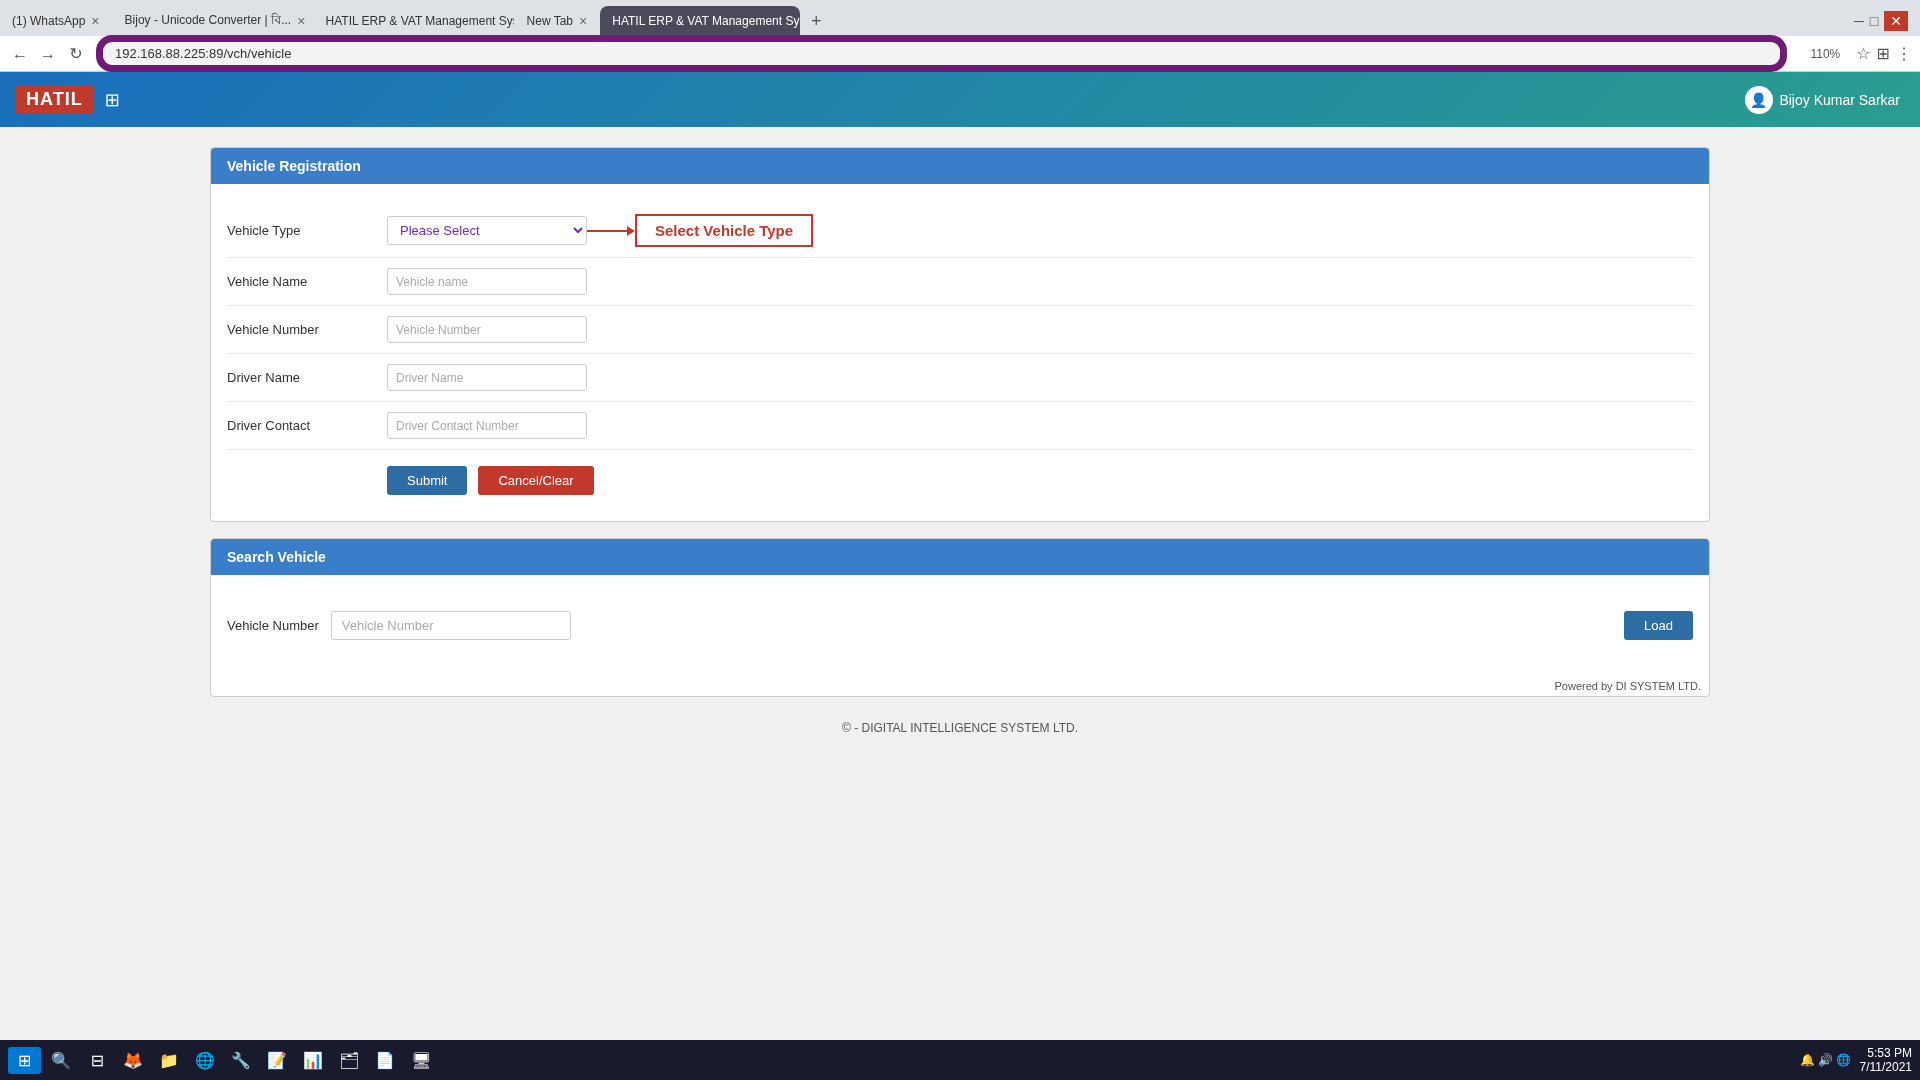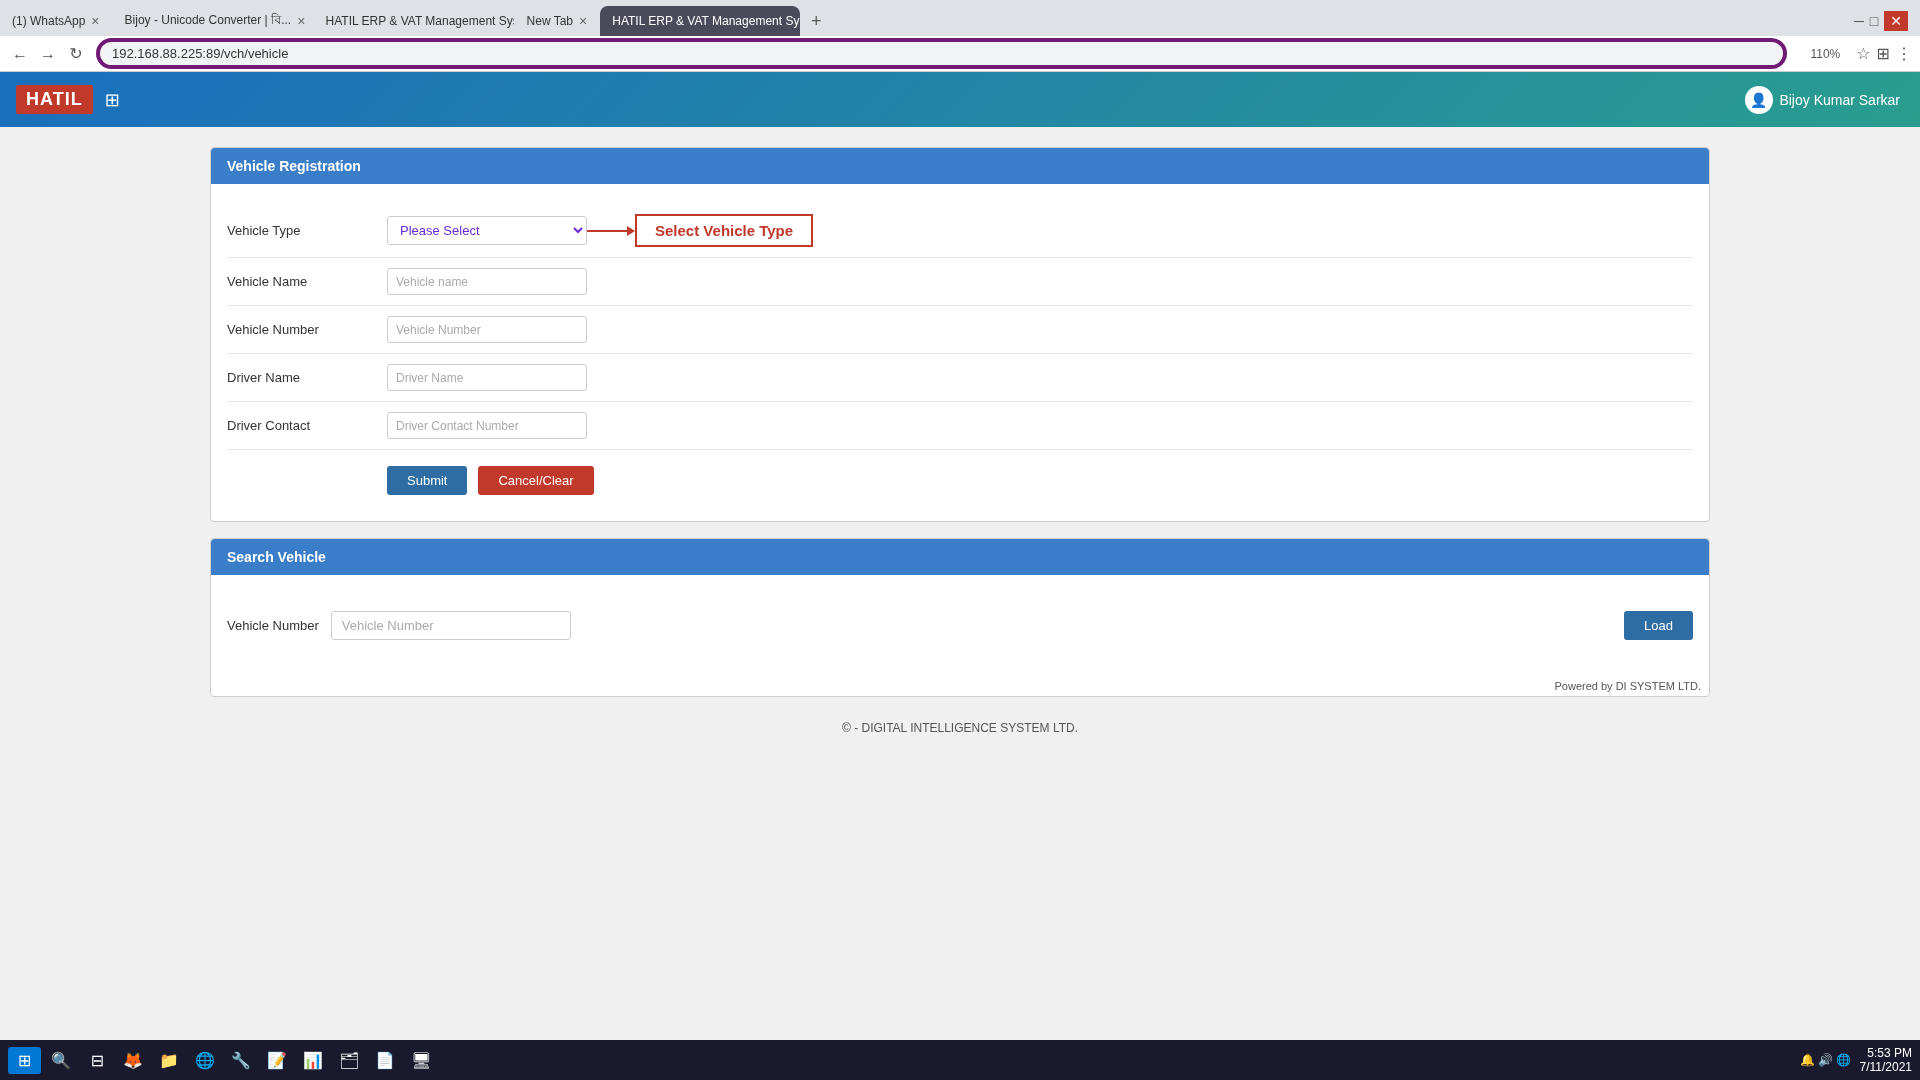--- a/index.html
+++ b/index.html
@@ -8,21 +8,21 @@
     
     .browser-chrome { background: #dee1e6; width: 1920px; }
     .tab-bar { display: flex; align-items: center; background: #dee1e6; padding: 6px 0 0 0; height: 36px; }
     .tab { display: flex; align-items: center; padding: 0 12px; height: 30px; border-radius: 8px 8px 0 0; font-size: 12px; color: #333; background: #dee1e6; max-width: 200px; white-space: nowrap; overflow: hidden; text-overflow: ellipsis; margin-right: 1px; }
     .tab.active-dark { background: #4a4a5a; color: #fff; }
     .tab-close { margin-left: 6px; color: #666; cursor: pointer; font-size: 14px; }
     .tab-new { width: 30px; height: 30px; display: flex; align-items: center; justify-content: center; font-size: 18px; color: #555; cursor: pointer; }
     .address-bar { background: #fff; display: flex; align-items: center; padding: 0 8px; height: 36px; border-bottom: 1px solid #ccc; gap: 8px; }
     .nav-buttons { display: flex; gap: 4px; align-items: center; }
     .nav-btn { width: 24px; height: 24px; display: flex; align-items: center; justify-content: center; font-size: 16px; color: #555; cursor: pointer; border: none; background: none; }
-    .url-bar { flex: 1; background: #f1f3f4; border: 4px solid #701a75; border-radius: 16px; padding: 4px 12px; font-size: 13px; color: #333; }
+    .url-bar { flex: 1; background: #f1f3f4; border: 7px solid #701a75; border-radius: 16px; padding: 4px 12px; font-size: 13px; color: #333; }
     .zoom-info { font-size: 12px; color: #555; margin-left: 15px; }
     .toolbar-icons { display: flex; gap: 6px; align-items: center; margin-left: 8px; }
     .toolbar-icon { font-size: 16px; color: #555; cursor: pointer; }
 
     
     .top-nav { background: linear-gradient(135deg, #1a6ebd 0%, #2a9d8f 100%); height: 55px; display: flex; align-items: center; padding: 0 16px; position: relative; }
     .logo-box { background: #c0392b; color: #fff; font-weight: bold; font-size: 18px; padding: 4px 10px; border-radius: 2px; letter-spacing: 1px; }
     .grid-icon { color: #fff; margin-left: 12px; font-size: 18px; cursor: pointer; }
     .user-info { position: absolute; right: 20px; color: #fff; font-size: 14px; display: flex; align-items: center; gap: 6px; }
     .user-avatar { width: 28px; height: 28px; border-radius: 50%; background: #fff; display: flex; align-items: center; justify-content: center; color: #1a6ebd; font-size: 14px; }

